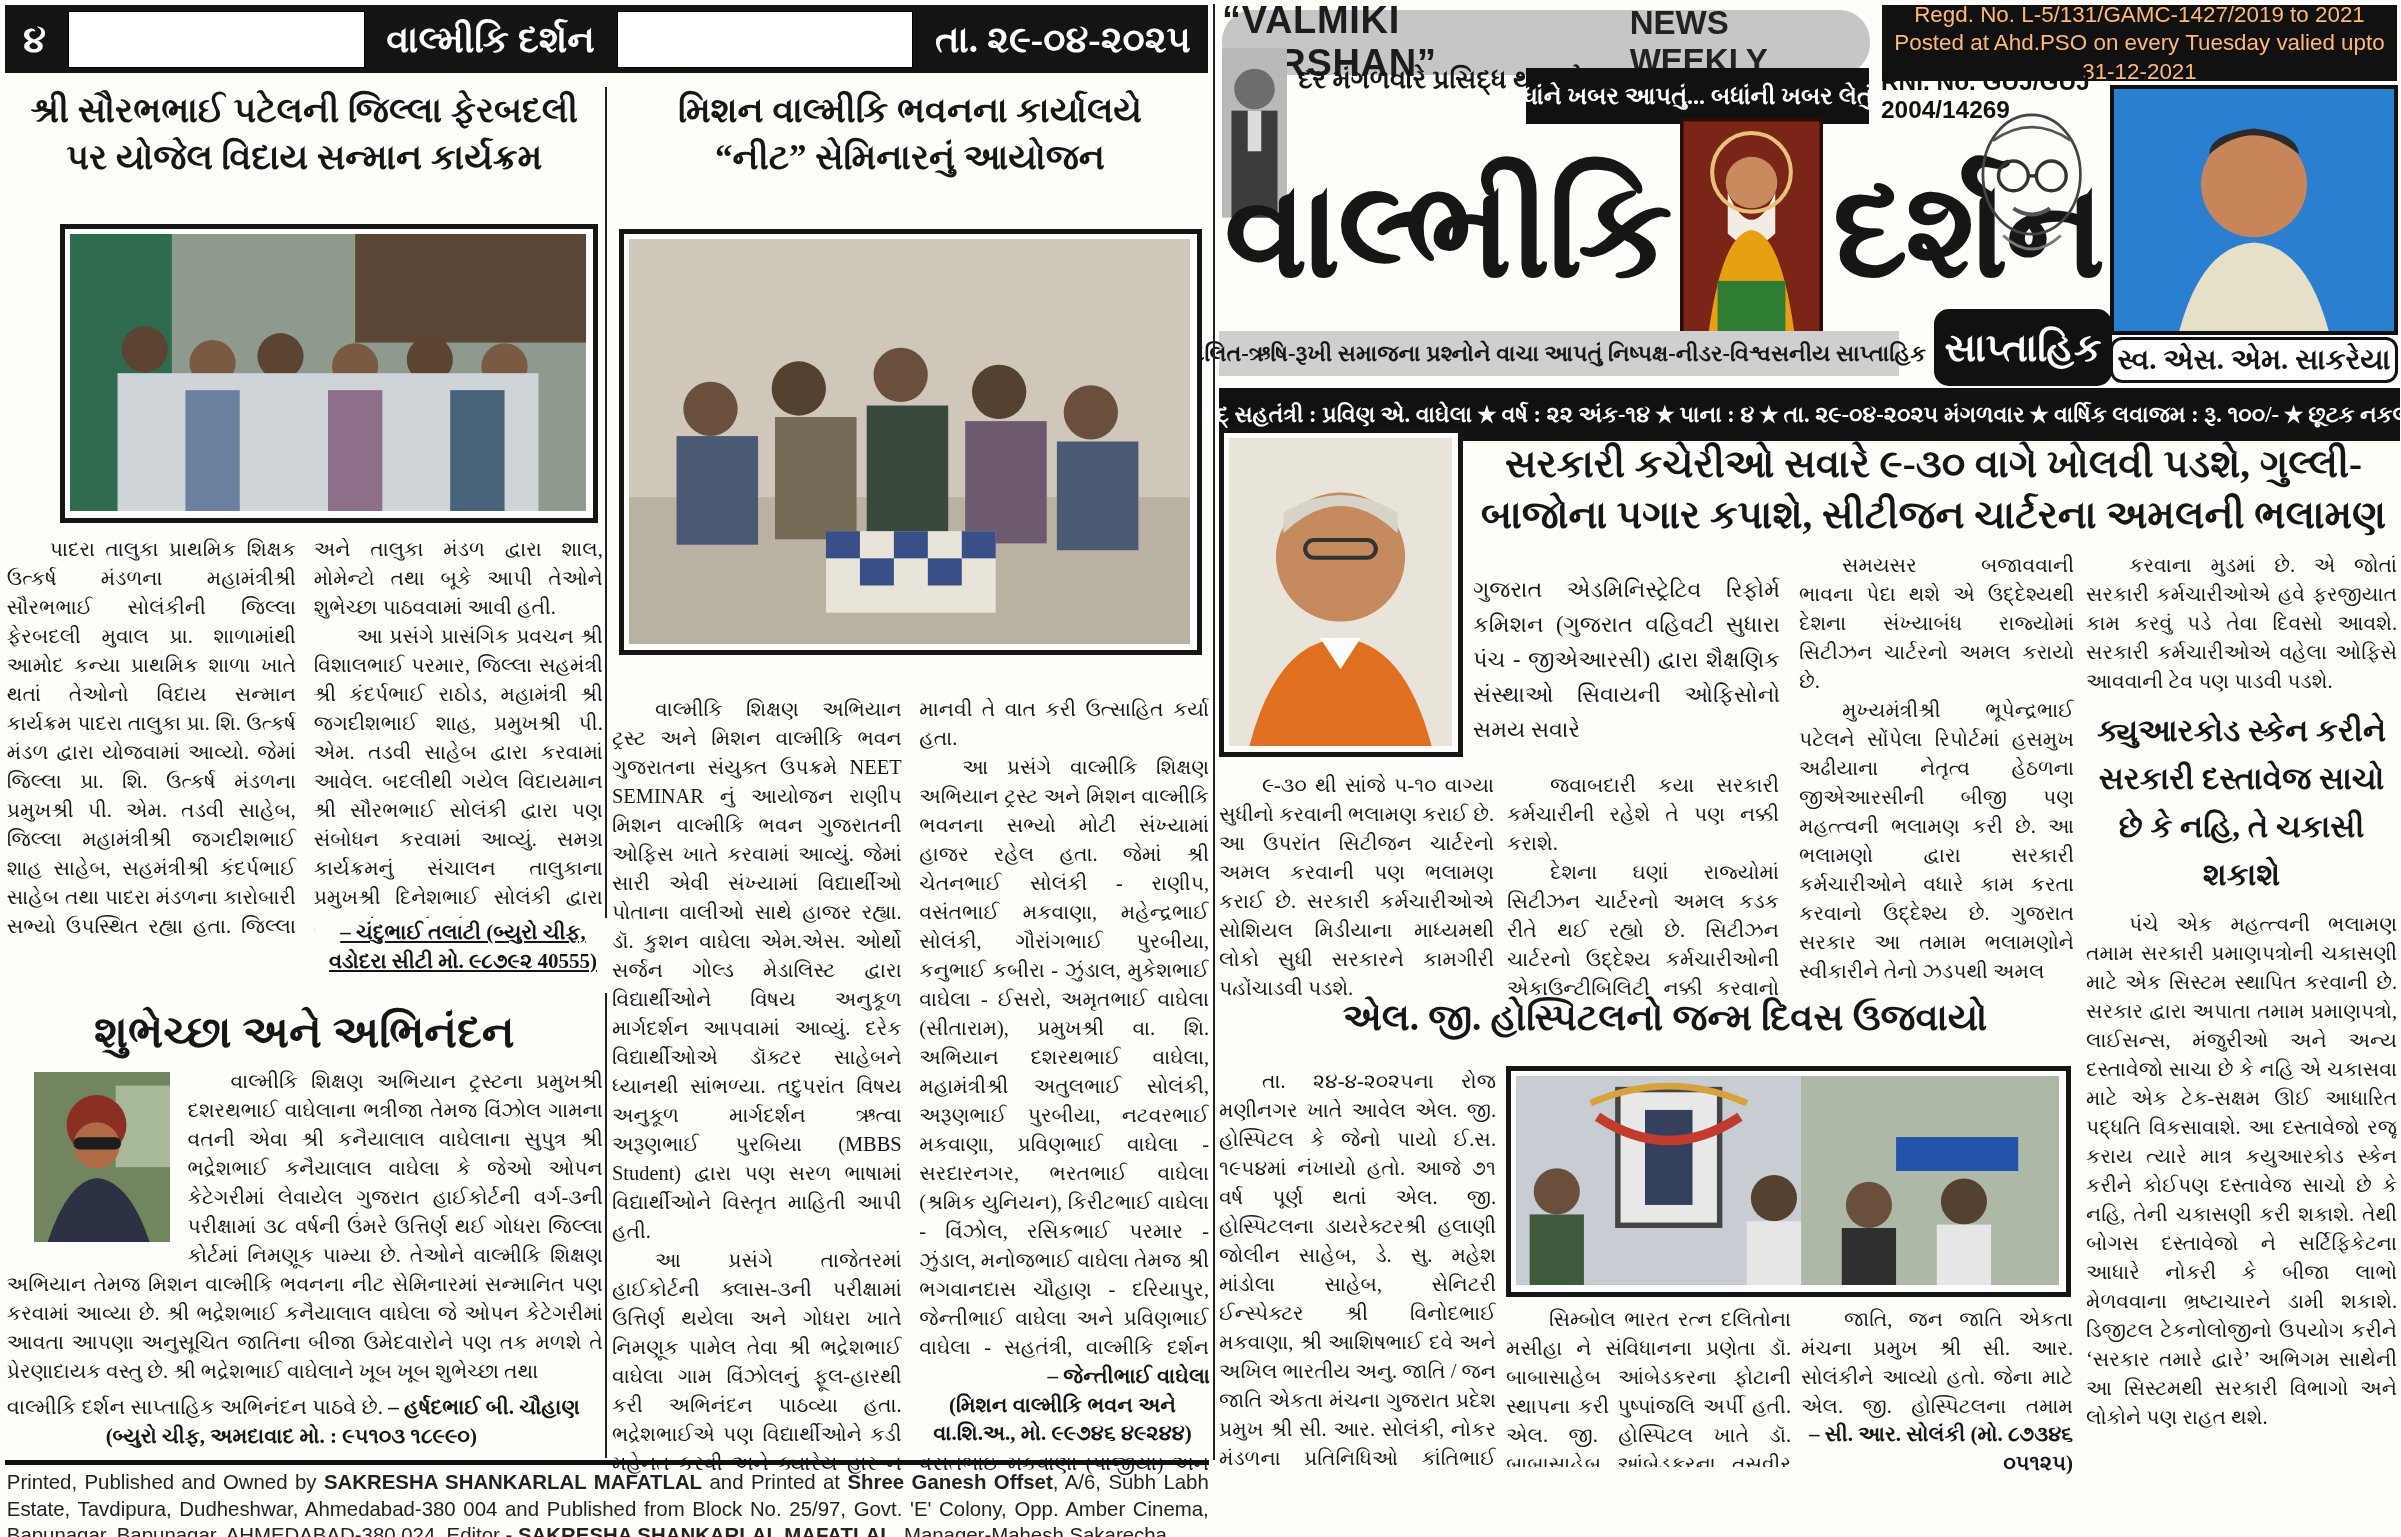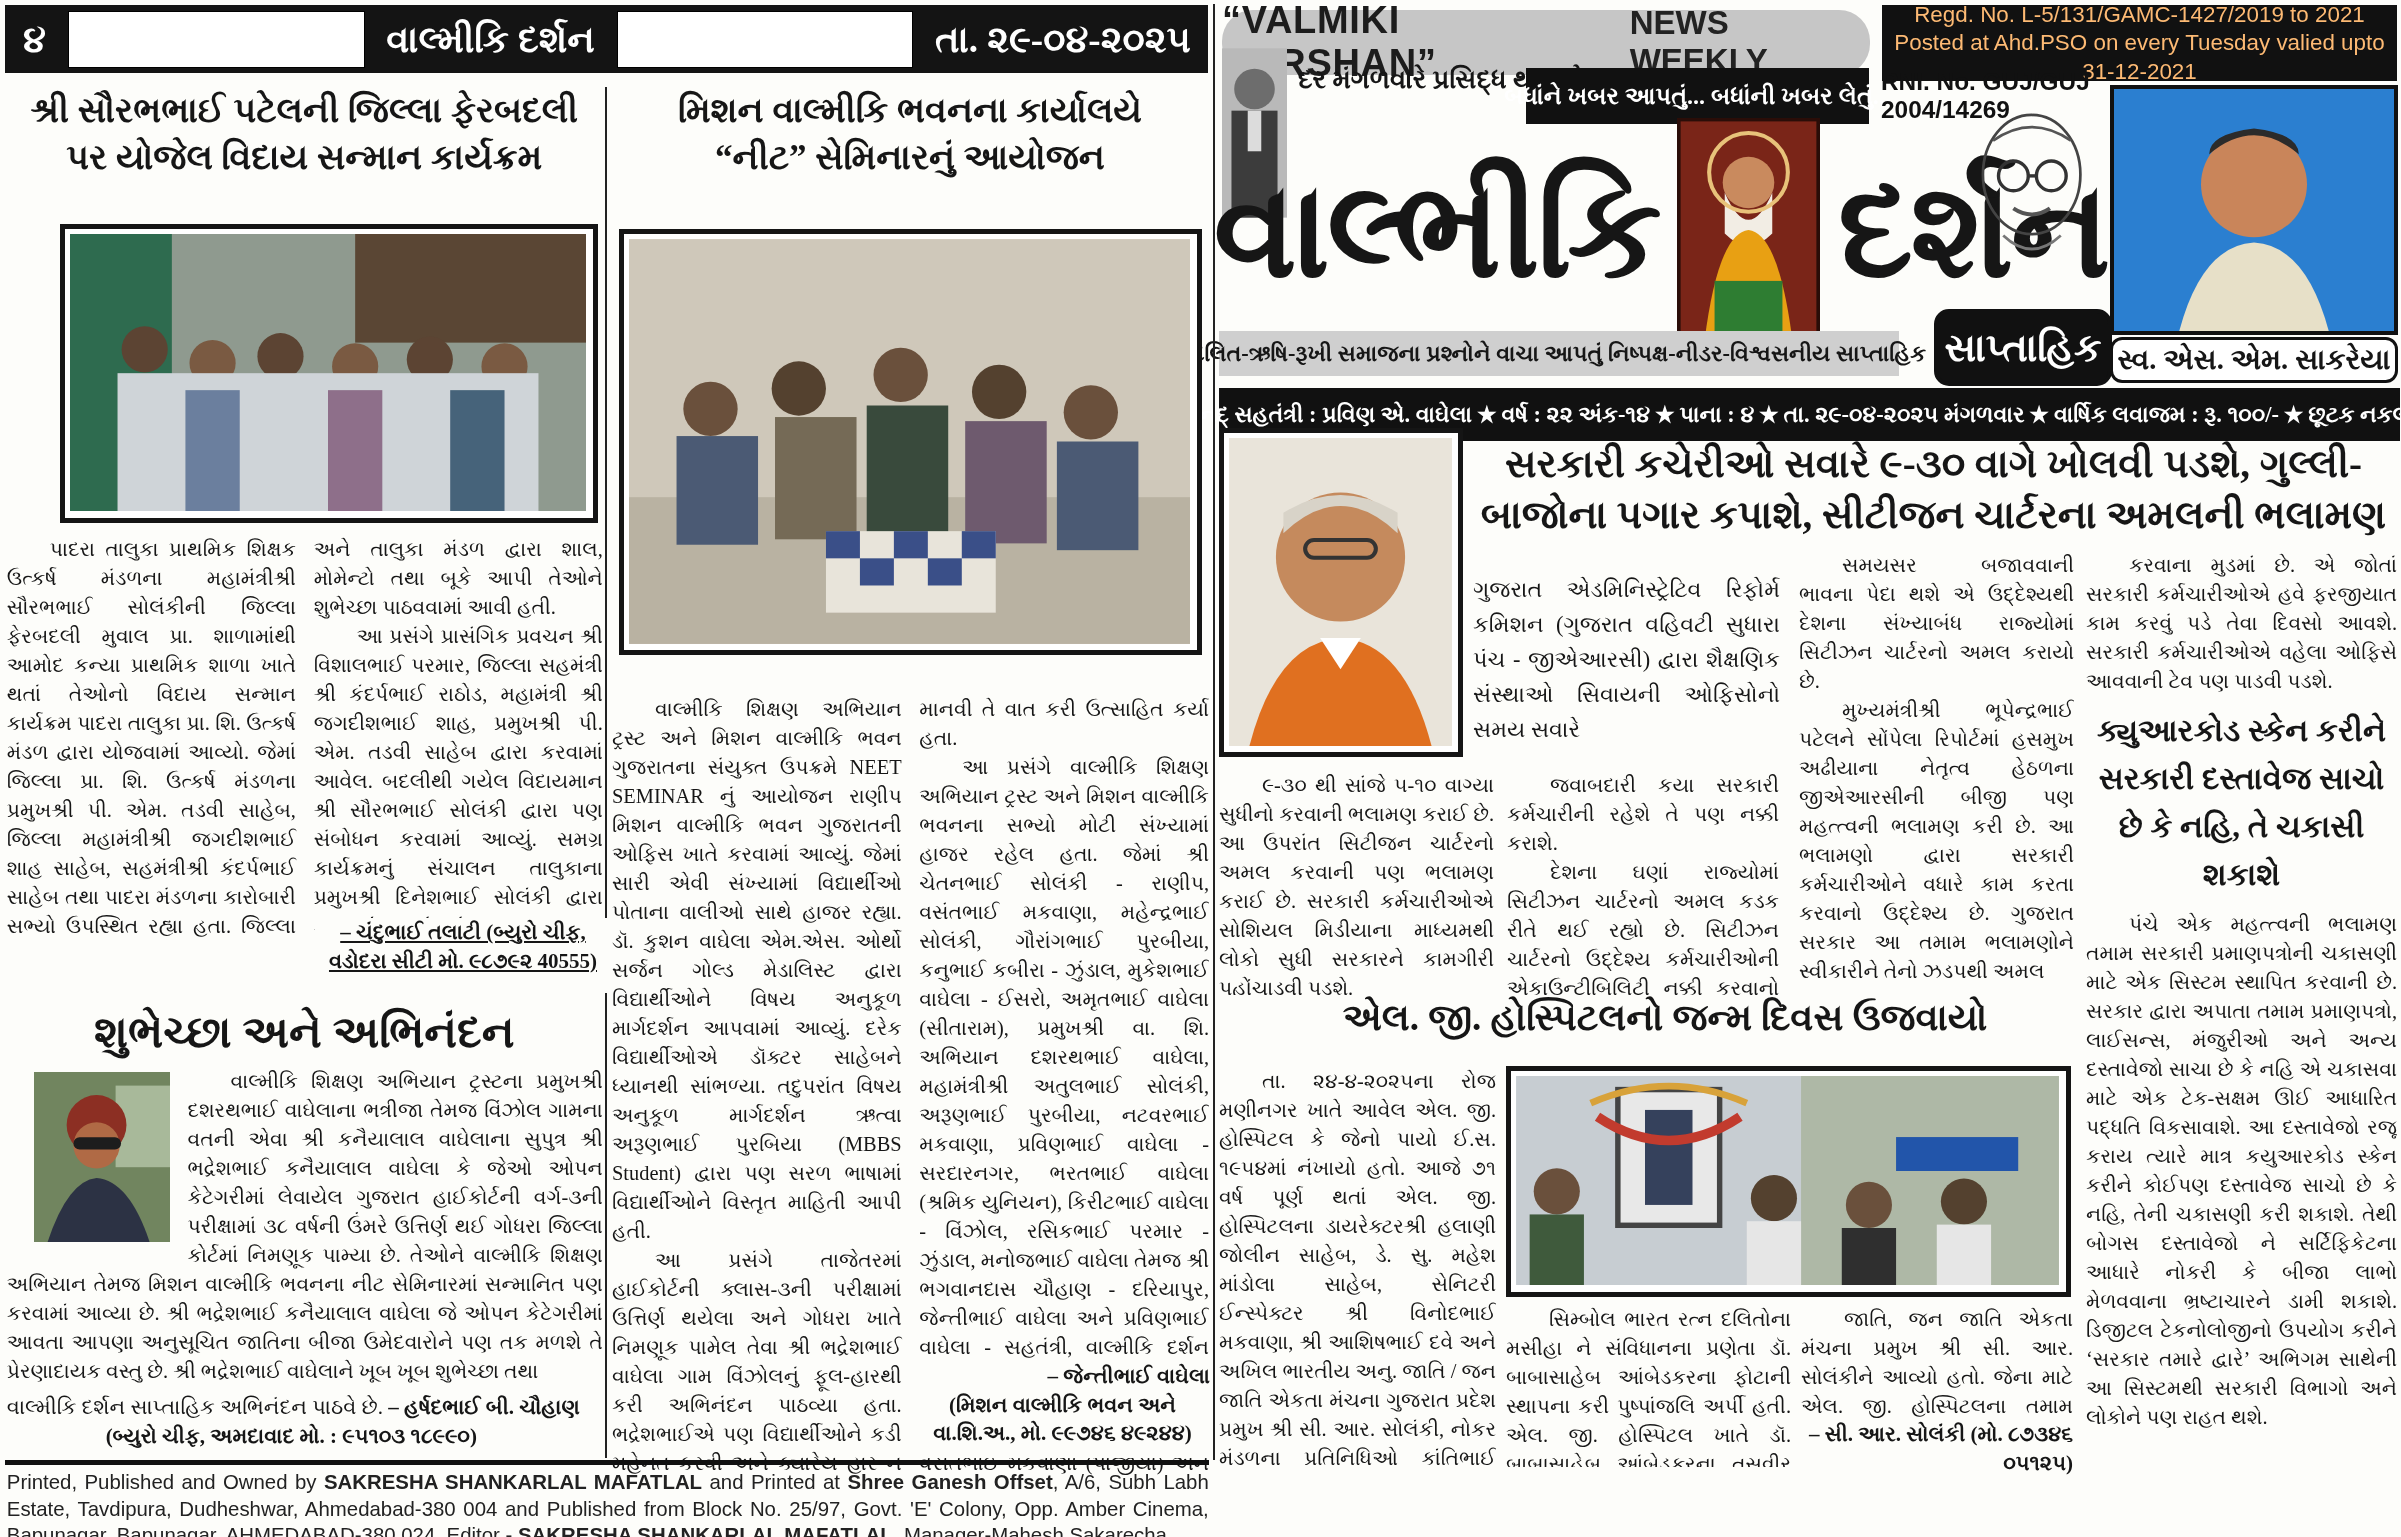--- a/index.html
+++ b/index.html
@@ -15,21 +15,21 @@
             display:flex;align-items:center;justify-content:center;gap:13.6px;}
   .eng-pill .q{font-family:"Liberation Sans",sans-serif;font-weight:bold;font-size:38px;color:#1c1c1c;letter-spacing:0.7px;}
   .eng-pill .s{font-family:"Liberation Sans",sans-serif;font-weight:600;font-size:33px;color:#222;}
   .regd{left:1882px;top:5.4px;width:515px;height:76px;background:#111;color:#fdba74;
         font-family:"Liberation Sans",sans-serif;font-weight:normal;font-size:22.4px;line-height:28.5px;
         display:flex;align-items:center;text-align:center;padding:0 6.8px;box-sizing:border-box;}
   .pubnote{left:1298px;top:65px;width:367px;font-weight:bold;font-size:26px;}
   .slogan{left:1526px;top:68px;width:343px;height:56px;background:#111;color:#fff;font-weight:bold;font-size:24px;
           display:flex;align-items:center;justify-content:center;white-space:nowrap;}
   .rni{left:1881px;top:68px;width:339px;font-family:"Liberation Sans",sans-serif;font-weight:bold;font-size:24.4px;color:#111;}
-  .bigtitle{left:1219px;top:112px;width:889px;height:238px;display:flex;align-items:center;justify-content:flex-end;gap:18px;}
+  .bigtitle{left:1219px;top:112px;width:889px;height:238px;display:flex;align-items:center;justify-content:center;gap:10px;}
   .bigtitle .w{font-weight:bold;font-size:134px;letter-spacing:-2.7px;line-height:1;}
   .tagline{left:1219px;top:331px;width:680px;height:45px;background:#cfcfcf;display:flex;align-items:center;justify-content:center;
            font-weight:bold;font-size:22.4px;white-space:nowrap;}
   .badge{left:1934px;top:309px;width:170px;height:69px;background:#111;border-radius:15px;border:4.1px solid #111;
          display:flex;align-items:center;justify-content:center;color:#fff;font-weight:bold;font-size:39px;}
   .skphoto{left:2110px;top:85px;width:288px;height:250px;border:4.1px solid #111;box-sizing:border-box;background:#2b7fd0;}
   .skcap{left:2110px;top:337px;width:288px;height:46px;border:3.4px solid #111;border-radius:12.2px;background:#fff;
          display:flex;align-items:center;justify-content:center;font-weight:bold;font-size:28.5px;box-sizing:border-box;}
   .infobar{left:1219px;top:388px;width:1181px;height:53px;background:#111;color:#fff;display:flex;align-items:center;
            justify-content:center;font-weight:bold;font-size:22.4px;white-space:nowrap;}

